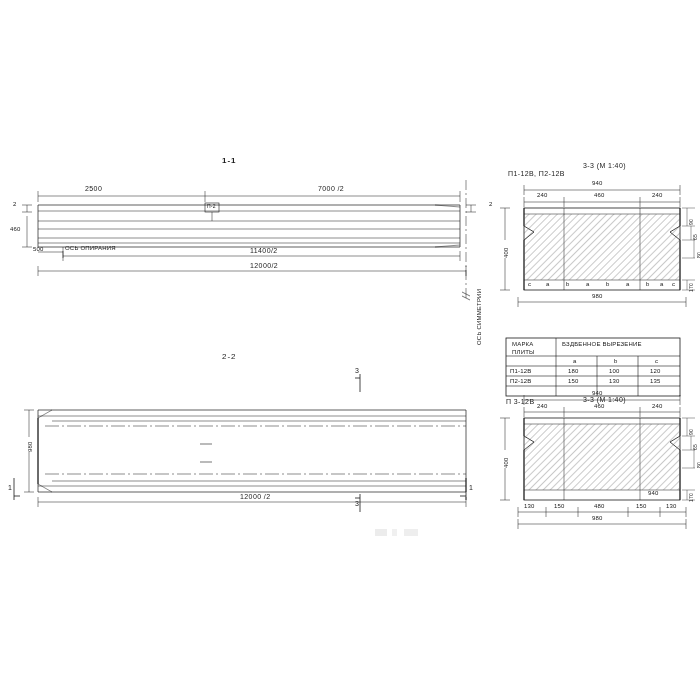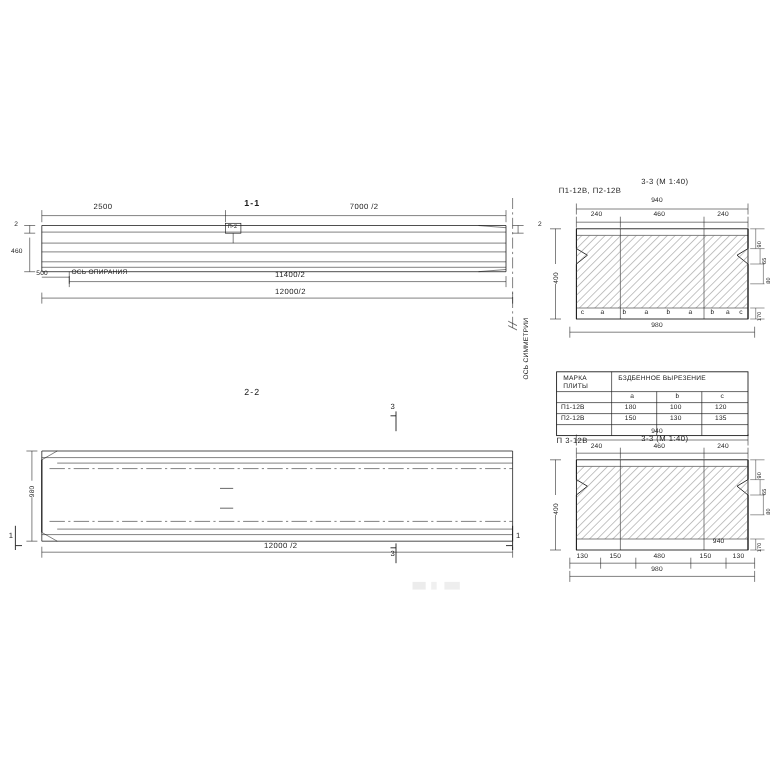--- a/index.html
+++ b/index.html
@@ -241,21 +241,21 @@
     <g stroke="none">
       <path d="M524,214 L564,214 L564,280 L524,280 Z" fill="url(#hatch45)" opacity="0.9"></path>
       <path d="M564,214 L640,214 L640,280 L564,280 Z" fill="url(#hatch45)" opacity="0.9"></path>
       <path d="M640,214 L680,214 L680,280 L640,280 Z" fill="url(#hatch45)" opacity="0.9"></path>
       <path d="M524,424 L564,424 L564,490 L524,490 Z" fill="url(#hatch45b)" opacity="0.9"></path>
       <path d="M564,424 L640,424 L640,490 L564,490 Z" fill="url(#hatch45b)" opacity="0.9"></path>
       <path d="M640,424 L680,424 L680,490 L640,490 Z" fill="url(#hatch45b)" opacity="0.9"></path>
     </g>
   </svg>
 
-  <div class="lbl ttl" style="left:222px; top:180px;font-weight:bold;">1-1</div>
+  <div class="lbl ttl" style="left:222px; top:156px;font-weight:bold;">1-1</div>
   <div class="lbl" style="left:85px; top:185px;">2500</div>
   <div class="lbl" style="left:318px; top:185px;">7000 /2</div>
   <div class="lbl sm" style="left:13px; top:201px;">2</div>
   <div class="lbl sm" style="left:10px; top:226px;">460</div>
   <div class="lbl sm" style="left:489px; top:201px;">2</div>
   <div class="lbl sm" style="left:33px; top:246px;">500</div>
   <div class="lbl sm" style="left:65px; top:245px;">ОСЬ ОПИРАНИЯ</div>
   <div class="lbl" style="left:250px; top:247px;">11400/2</div>
   <div class="lbl" style="left:250px; top:262px;">12000/2</div>
   <div class="lbl sm rot90" style="left:476px; top:345px;">ОСЬ СИММЕТРИИ</div>

